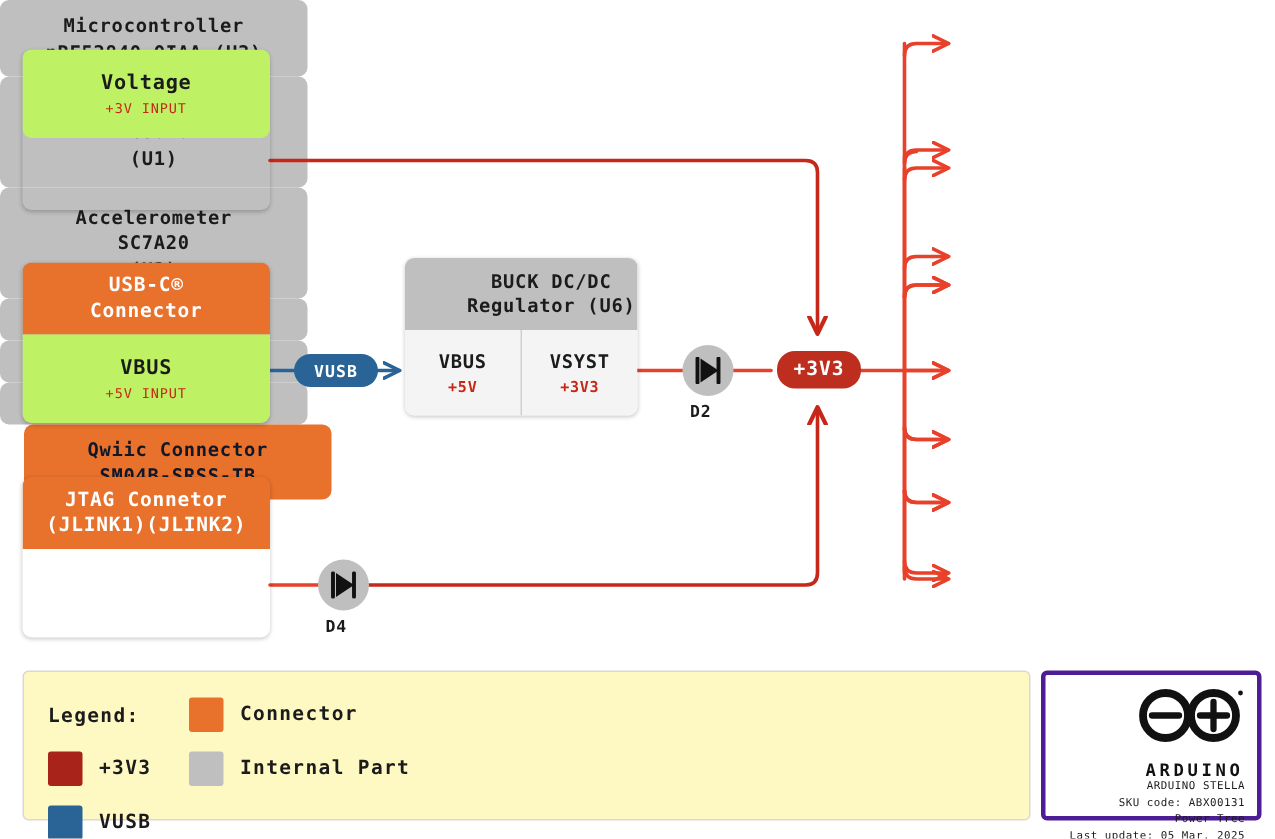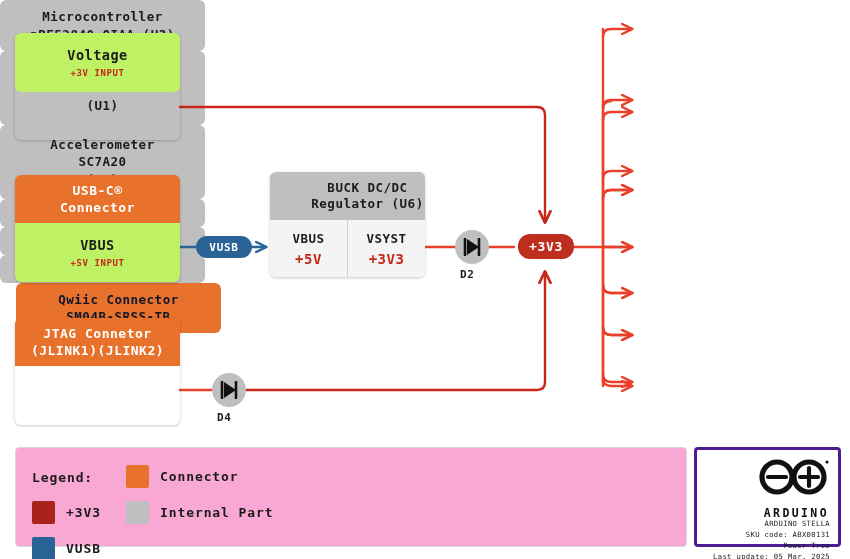--- a/index.html
+++ b/index.html
@@ -30,42 +30,42 @@
   .body {
     background: #bef264;
     display: flex; align-items: center; justify-content: center;
     flex-direction: column;
     border-radius: 0 0 6px 6px;
   }
   .body .t1 {
     color: #1b1b1b; font-weight: bold; font-size: 13.5px; letter-spacing: .5px;
   }
   .body .t2 {
-    color: #C62718; font-weight: bold; font-size: 9px; letter-spacing: .6px;
+    color: #C62718; font-weight: normal; font-size: 9px; letter-spacing: .6px;
     margin-top: 5px;
   }
 
   
   .conn { left: 15px; width: 165px; height: 107px; }
   .conn .hdr { height: 48px; font-size: 13px; }
   .conn .body { height: 59px; }
 
   
   #buck { left: 270px; top: 172px; width: 155px; height: 105px; }
   #buck .hdr {
     background: #BFBFBF; color: #1b1b1b; height: 48px; font-size: 12.5px; padding-left: 40px;
   }
   #buck .cols { display: flex; height: 57px; }
   #buck .cell {
     flex: 1; background: #F4F4F4;
     display: flex; flex-direction: column; align-items: center; justify-content: center;
   }
   #buck .cell + .cell { border-left: 1px solid #CFCFCF; }
   #buck .cell .t1 { font-size: 12.5px; font-weight: bold; color: #1b1b1b; letter-spacing: .5px;}
-  #buck .cell .t2 { font-size: 14px; font-weight: bold; color: #C62718; margin-top: 5px; letter-spacing: .5px;}
+  #buck .cell .t2 { font-size: 10px; font-weight: bold; color: #C62718; margin-top: 5px; letter-spacing: .5px;}
 
   
   .load {
     left: 636px; width: 205px;
     background: #BFBFBF; color: #1b1b1b;
     border-radius: 6px;
     display: flex; align-items: center; justify-content: center;
     text-align: center; font-weight: bold; font-size: 12.5px;
     line-height: 1.38; letter-spacing: .5px;
   }
@@ -85,21 +85,21 @@
 
   
   .diode { position: absolute; width: 34px; height: 34px; border-radius: 50%;
            background: #BFBFBF; display: flex; align-items: center; justify-content: center; }
   .dlabel { position: absolute; font-size: 11px; font-weight: bold; color: #1b1b1b;
             letter-spacing: .6px; }
 
   
   #legend-box {
     position: absolute; left: 15px; top: 447px; width: 672px; height: 100px;
-    background: #f9a8d4; border: 1px solid #D8D8D8; border-radius: 4px;
+    background: #fef9c3; border: 1px solid #D8D8D8; border-radius: 4px;
   }
   #brand-box {
     position: absolute; left: 694px; top: 447px; width: 147px; height: 100px;
     background: #ffffff; border: 3px solid #4c1d95; border-radius: 4px;
   }
   .lg-row { position: absolute; display: flex; align-items: center; }
   .sw { width: 23px; height: 23px; border-radius: 2px; }
   .lg-txt { font-size: 13px; font-weight: bold; color: #1b1b1b;
             letter-spacing: .9px; margin-left: 11px; }
   .lg-title { font-size: 13px; font-weight: bold; color: #1b1b1b; letter-spacing: .9px; }

